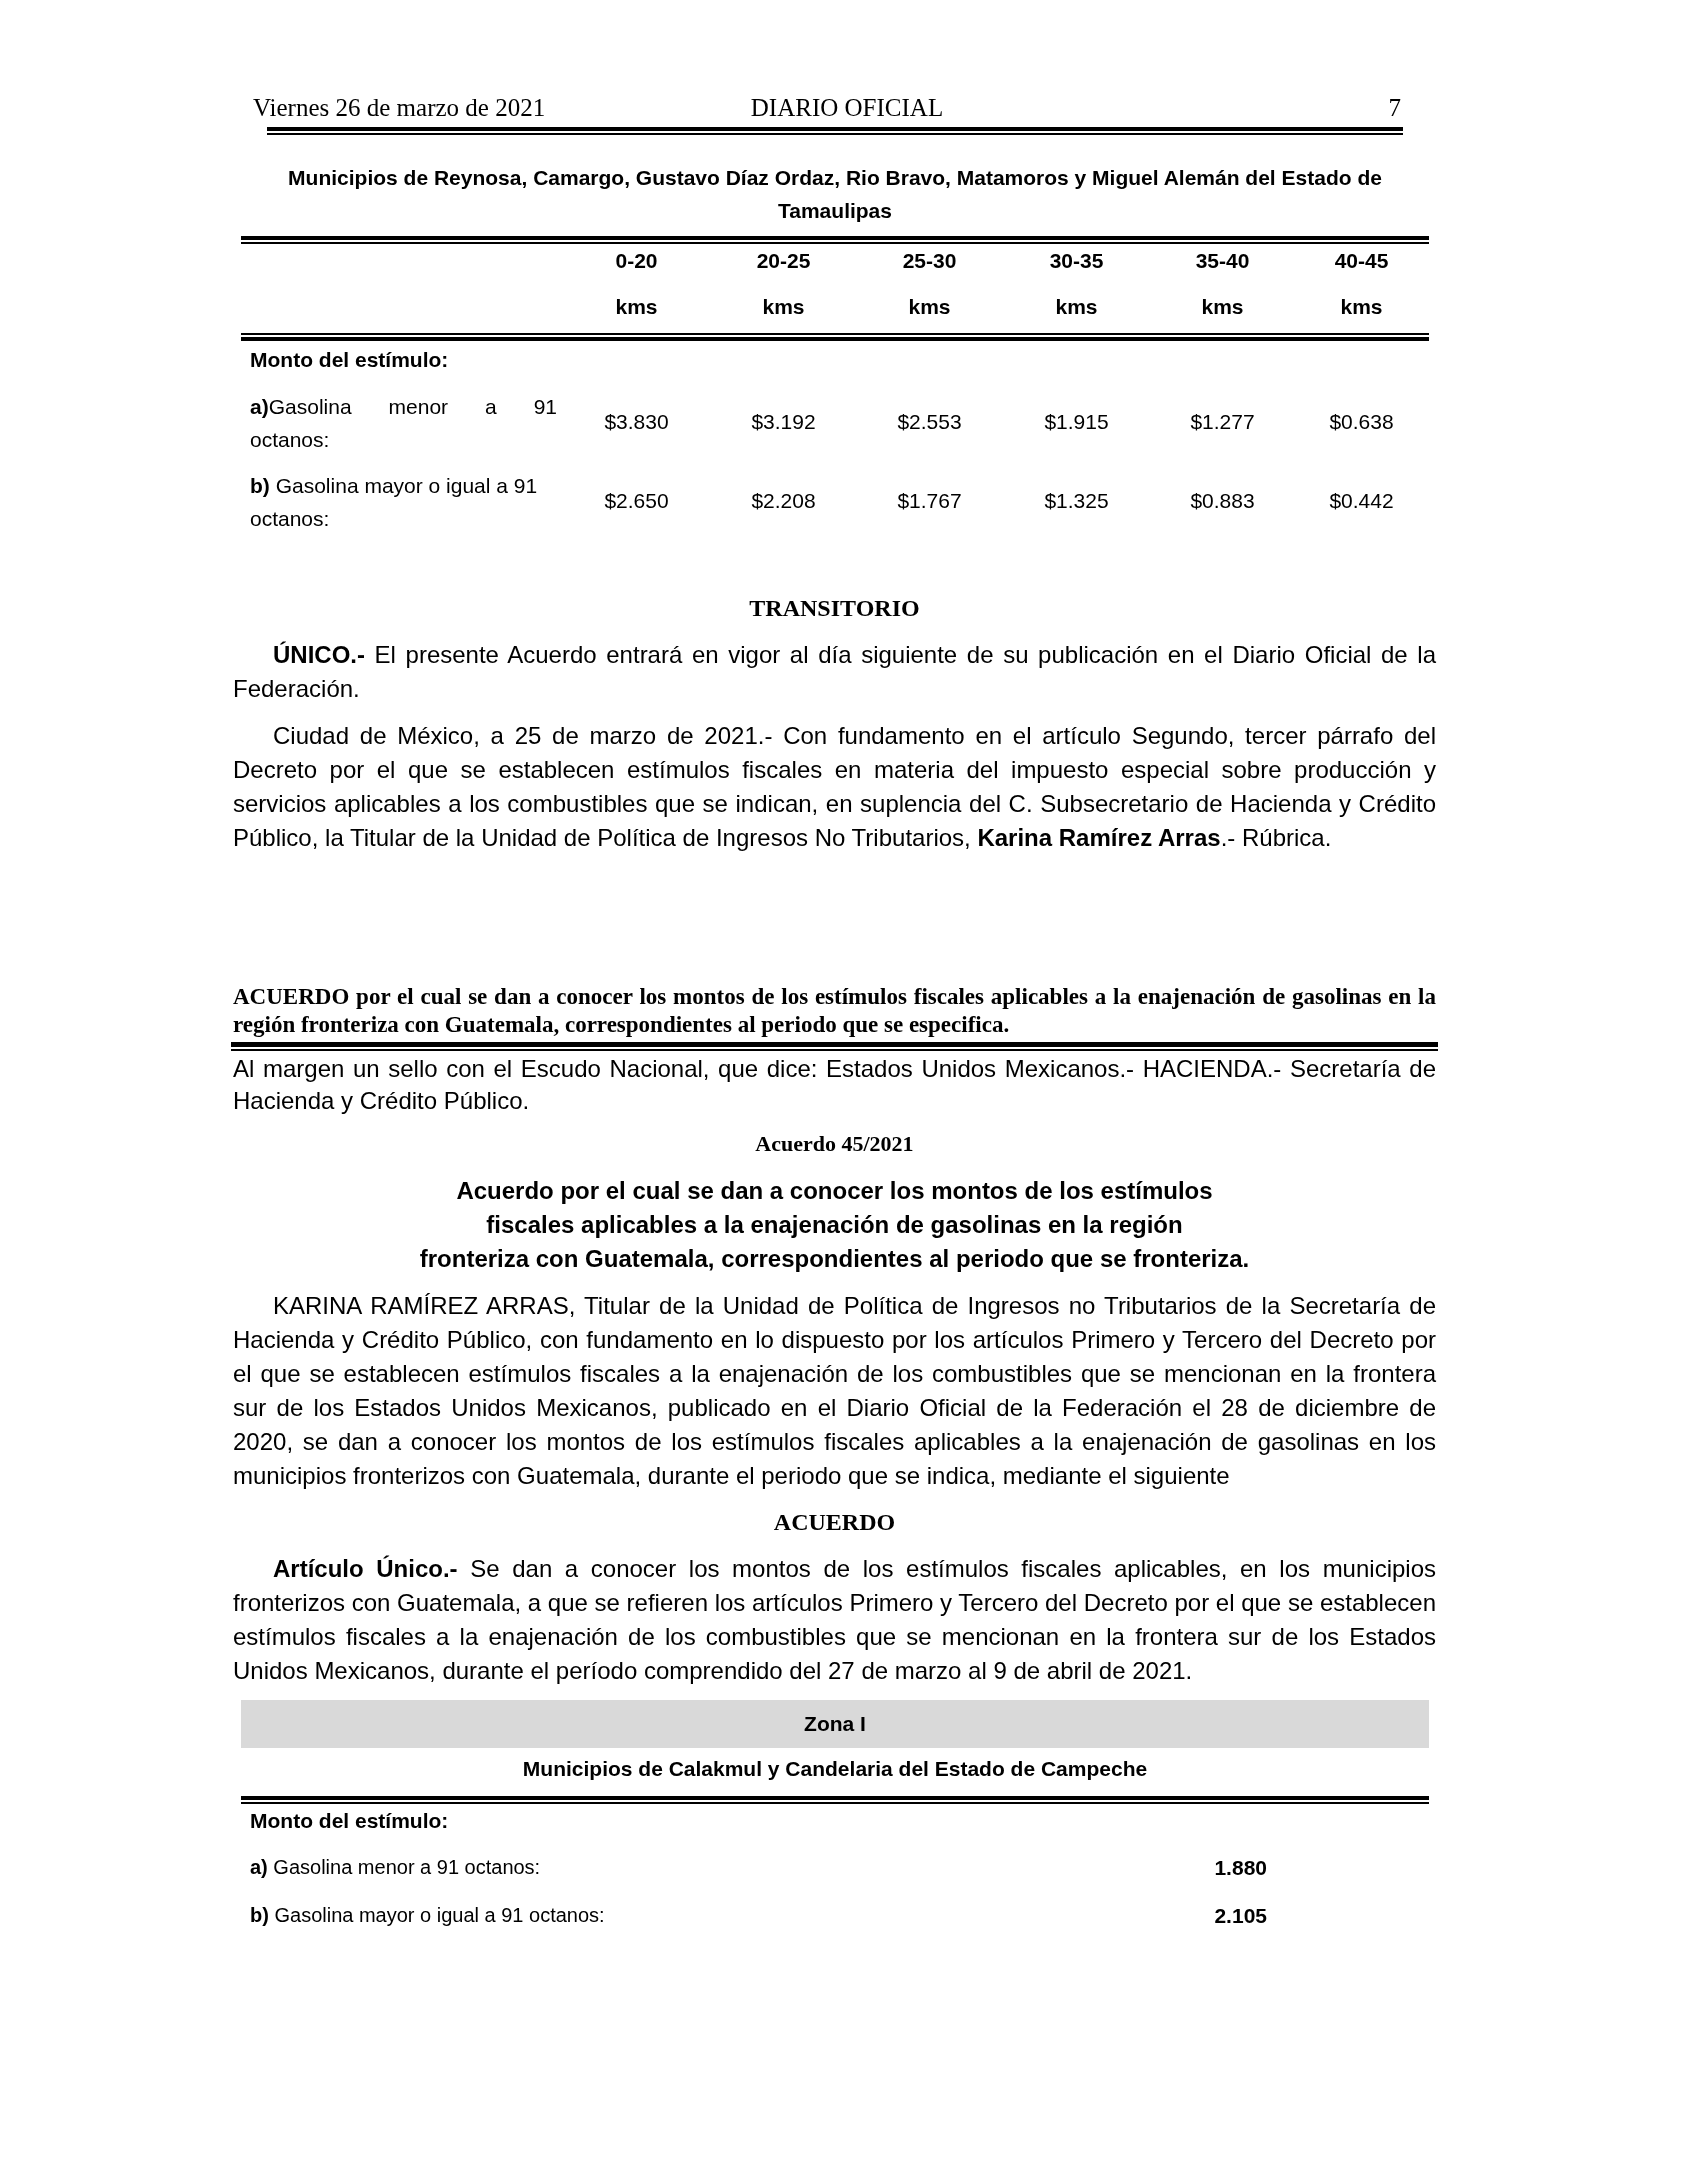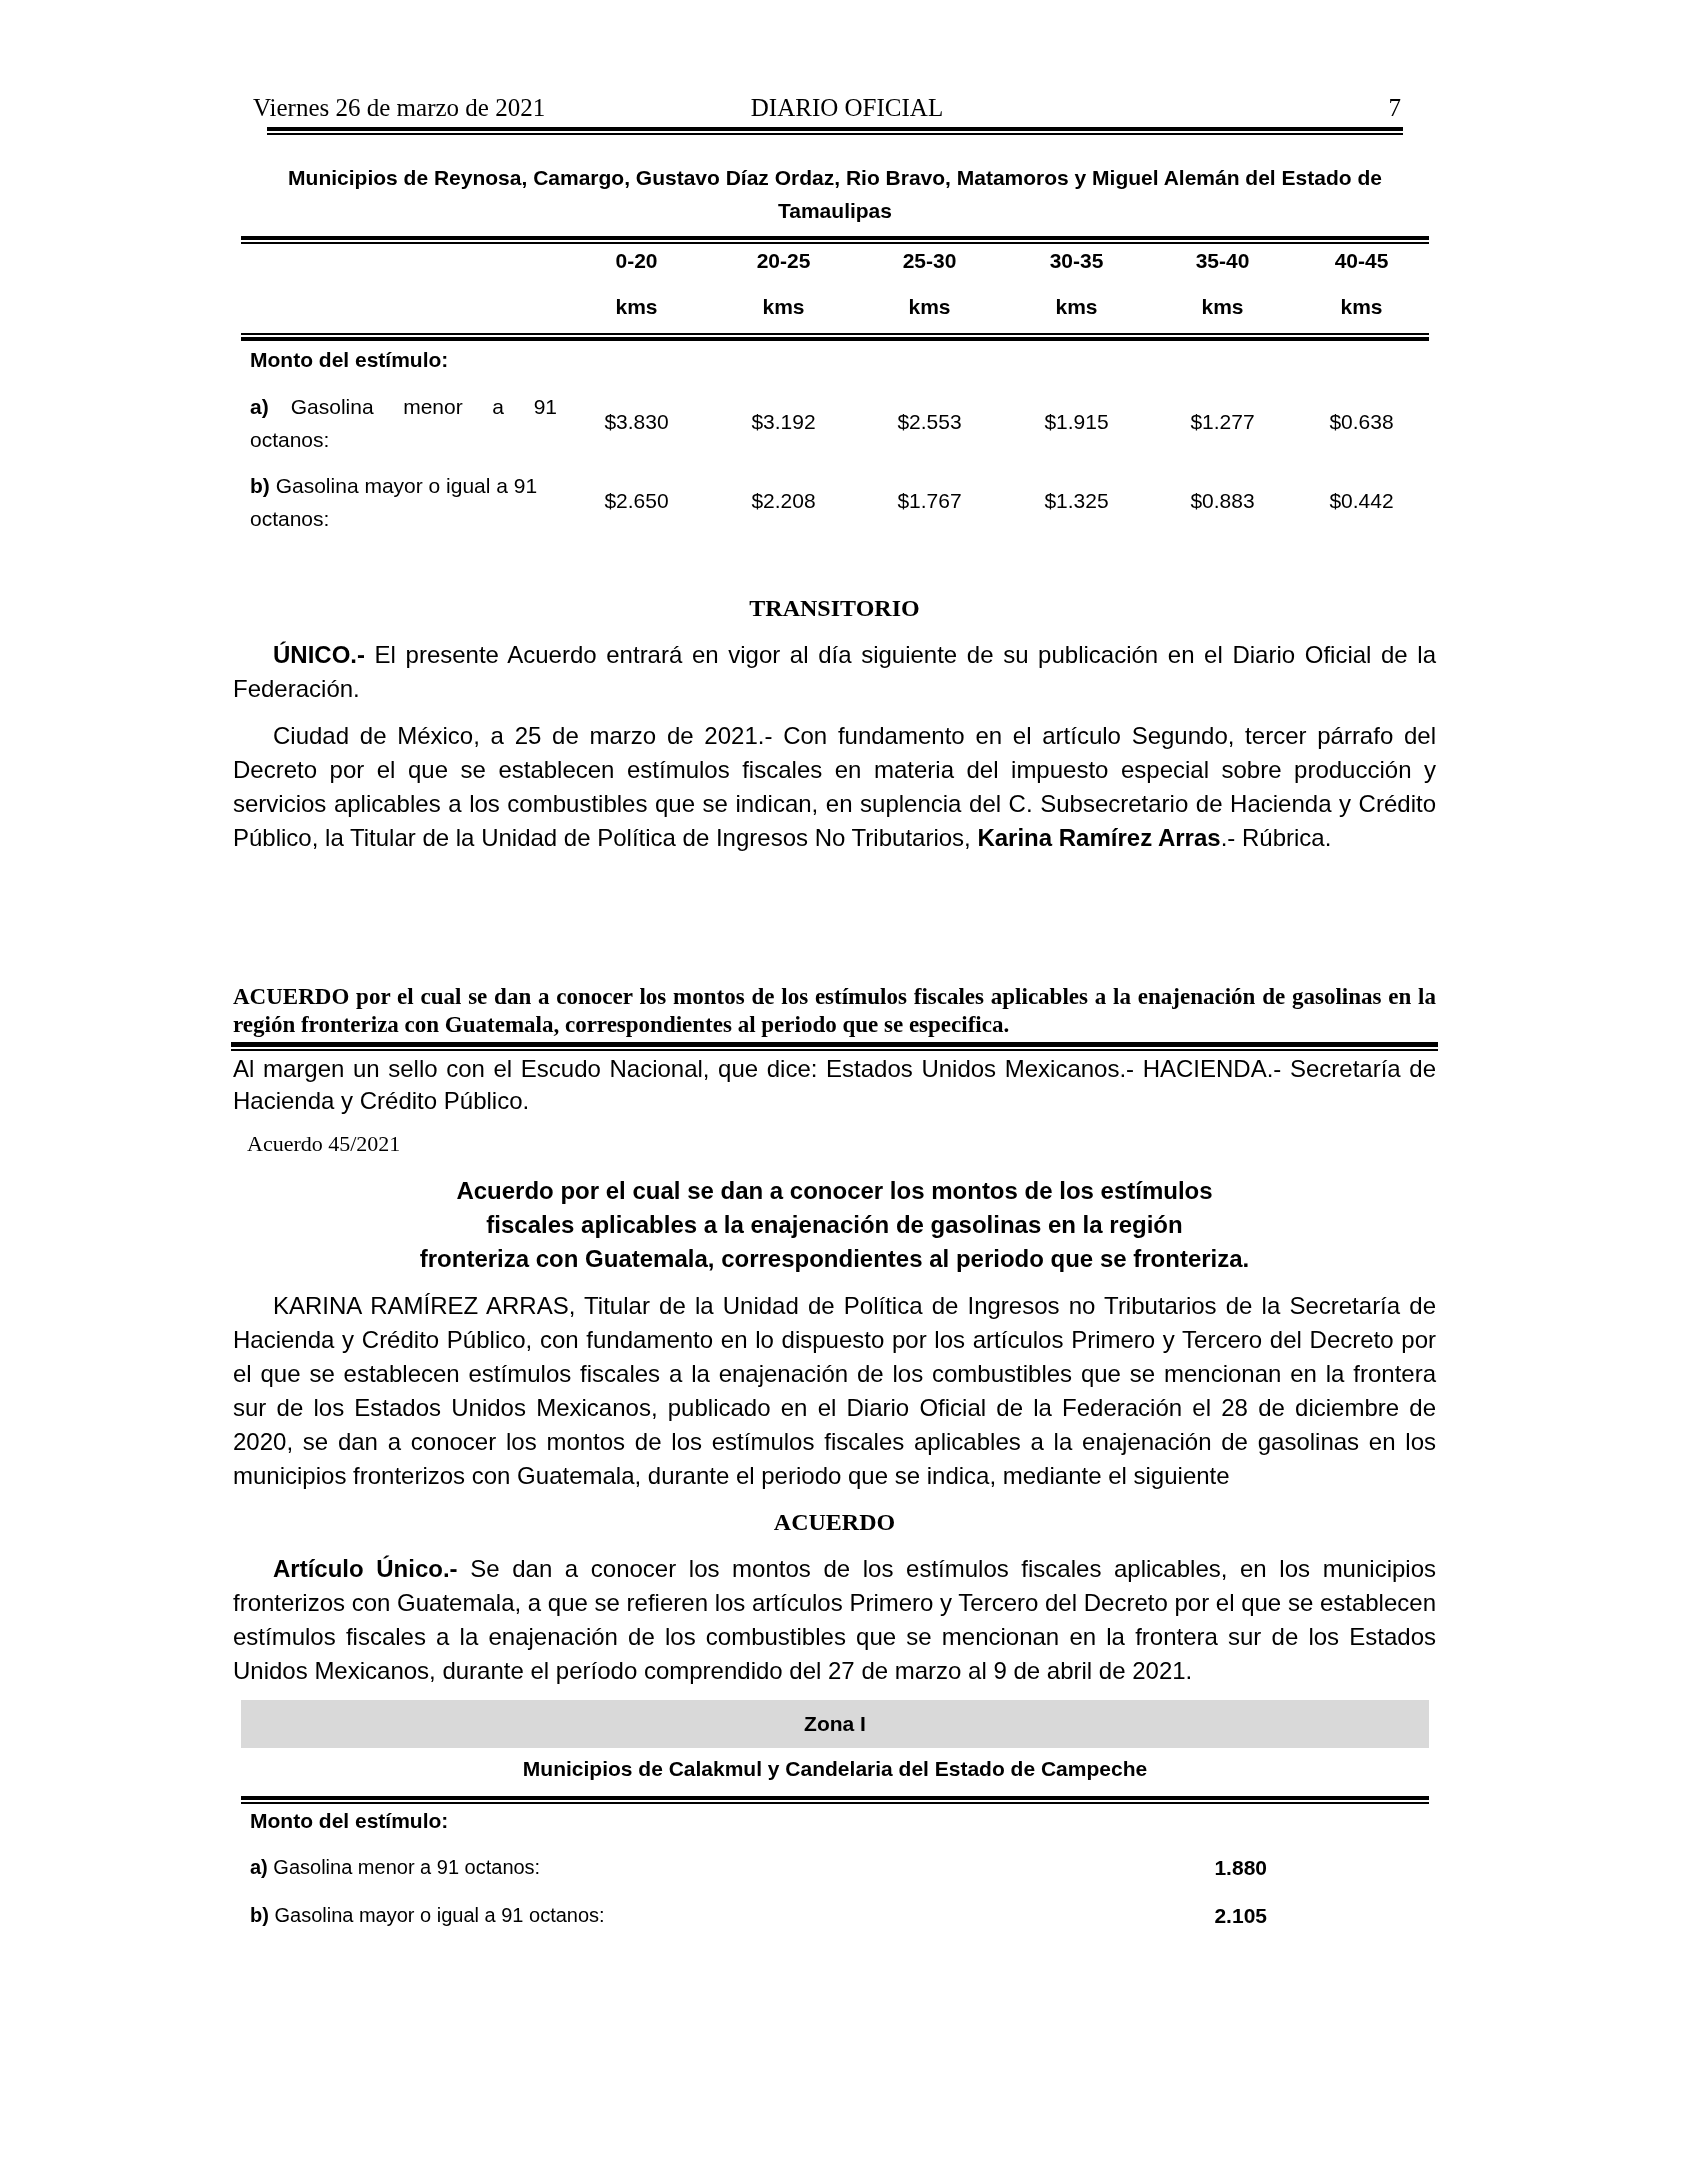--- a/index.html
+++ b/index.html
@@ -42,21 +42,21 @@
   <div class="abs sans colh" style="left:1302px;top:249px;">40-45</div>
   <div class="abs sans colh" style="left:1302px;top:295px;">kms</div>
 </div>
 <div class="abs dbl-rev" style="left:241px;top:333px;width:1188px;"></div>
 
 <div class="abs sans" style="left:250px;top:348px;font-size:21px;font-weight:bold;">Monto del estímulo:</div>
 
 <div class="abs sans rowlbl" style="left:250px;top:390px;width:307px;">
   <div style="display:flex;justify-content:space-between;">
     <b>a)</b>
-    <span style="flex:1;margin-left:22px;text-align:justify;text-align-last:justify;">Gasolina menor a 91</span>
+    <span style="flex:1;text-align:justify;text-align-last:justify;">Gasolina menor a 91</span>
   </div>
   <div>octanos:</div>
 </div>
 <div>
   <div class="abs sans cell" style="left:577px;top:410px;">$3.830</div>
   <div class="abs sans cell" style="left:724px;top:410px;">$3.192</div>
   <div class="abs sans cell" style="left:870px;top:410px;">$2.553</div>
   <div class="abs sans cell" style="left:1017px;top:410px;">$1.915</div>
   <div class="abs sans cell" style="left:1163px;top:410px;">$1.277</div>
   <div class="abs sans cell" style="left:1302px;top:410px;">$0.638</div>
@@ -76,21 +76,21 @@
 </div>
 
 <div class="abs serif" style="left:233px;width:1203px;top:595px;text-align:center;font-weight:bold;font-size:24px;font-family:Liberation Serif, serif;">TRANSITORIO</div>
 <div class="abs sans para ind" style="top:638px;"><b>ÚNICO.-</b><span> El presente Acuerdo entrará en vigor al día siguiente de su publicación en el Diario Oficial de la Federación.</span></div>
 <div class="abs sans para ind" style="top:719px;"><span>Ciudad de México, a 25 de marzo de 2021.- Con fundamento en el artículo Segundo, tercer párrafo del Decreto por el que se establecen estímulos fiscales en materia del impuesto especial sobre producción y servicios aplicables a los combustibles que se indican, en suplencia del C. Subsecretario de Hacienda y Crédito Público, la Titular de la Unidad de Política de Ingresos No Tributarios, </span><b>Karina Ramírez Arras</b><span>.- Rúbrica.</span></div>
 
 <div class="abs serif" style="left:233px;width:1203px;top:983px;font-size:23px;line-height:28px;font-weight:bold;text-align:justify;">ACUERDO por el cual se dan a conocer los montos de los estímulos fiscales aplicables a la enajenación de gasolinas en la región fronteriza con Guatemala, correspondientes al periodo que se especifica.</div>
 <div class="abs" style="left:231px;top:1042px;width:1207px;border-top:5px solid #000;height:2px;border-bottom:2px solid #000;"></div>
 <div class="abs sans para" style="top:1053px;line-height:32px;">Al margen un sello con el Escudo Nacional, que dice: Estados Unidos Mexicanos.- HACIENDA.- Secretaría de Hacienda y Crédito Público.</div>
 
-<div class="abs serif" style="left:247px;width:1203px;top:1131px;font-weight:normal;font-size:22px;">Acuerdo 45/2021</div>
+<div class="abs serif" style="left:233px;width:1203px;top:1131px;text-align:center;font-weight:bold;font-size:22px;">Acuerdo 45/2021</div>
 
 <div class="abs sans" style="left:233px;width:1203px;top:1174px;text-align:center;font-weight:bold;font-size:24px;line-height:34px;">
   <div>Acuerdo por el cual se dan a conocer los montos de los estímulos</div>
   <div>fiscales aplicables a la enajenación de gasolinas en la región</div>
   <div>fronteriza con Guatemala, correspondientes al periodo que se fronteriza.</div>
 </div>
 
 <div class="abs sans para ind" style="top:1289px;">KARINA RAMÍREZ ARRAS, Titular de la Unidad de Política de Ingresos no Tributarios de la Secretaría de Hacienda y Crédito Público, con fundamento en lo dispuesto por los artículos Primero y Tercero del Decreto por el que se establecen estímulos fiscales a la enajenación de los combustibles que se mencionan en la frontera sur de los Estados Unidos Mexicanos, publicado en el Diario Oficial de la Federación el 28 de diciembre de 2020, se dan a conocer los montos de los estímulos fiscales aplicables a la enajenación de gasolinas en los municipios fronterizos con Guatemala, durante el periodo que se indica, mediante el siguiente</div>
 
 <div class="abs serif" style="left:233px;width:1203px;top:1509px;text-align:center;font-weight:bold;font-size:24px;">ACUERDO</div>

